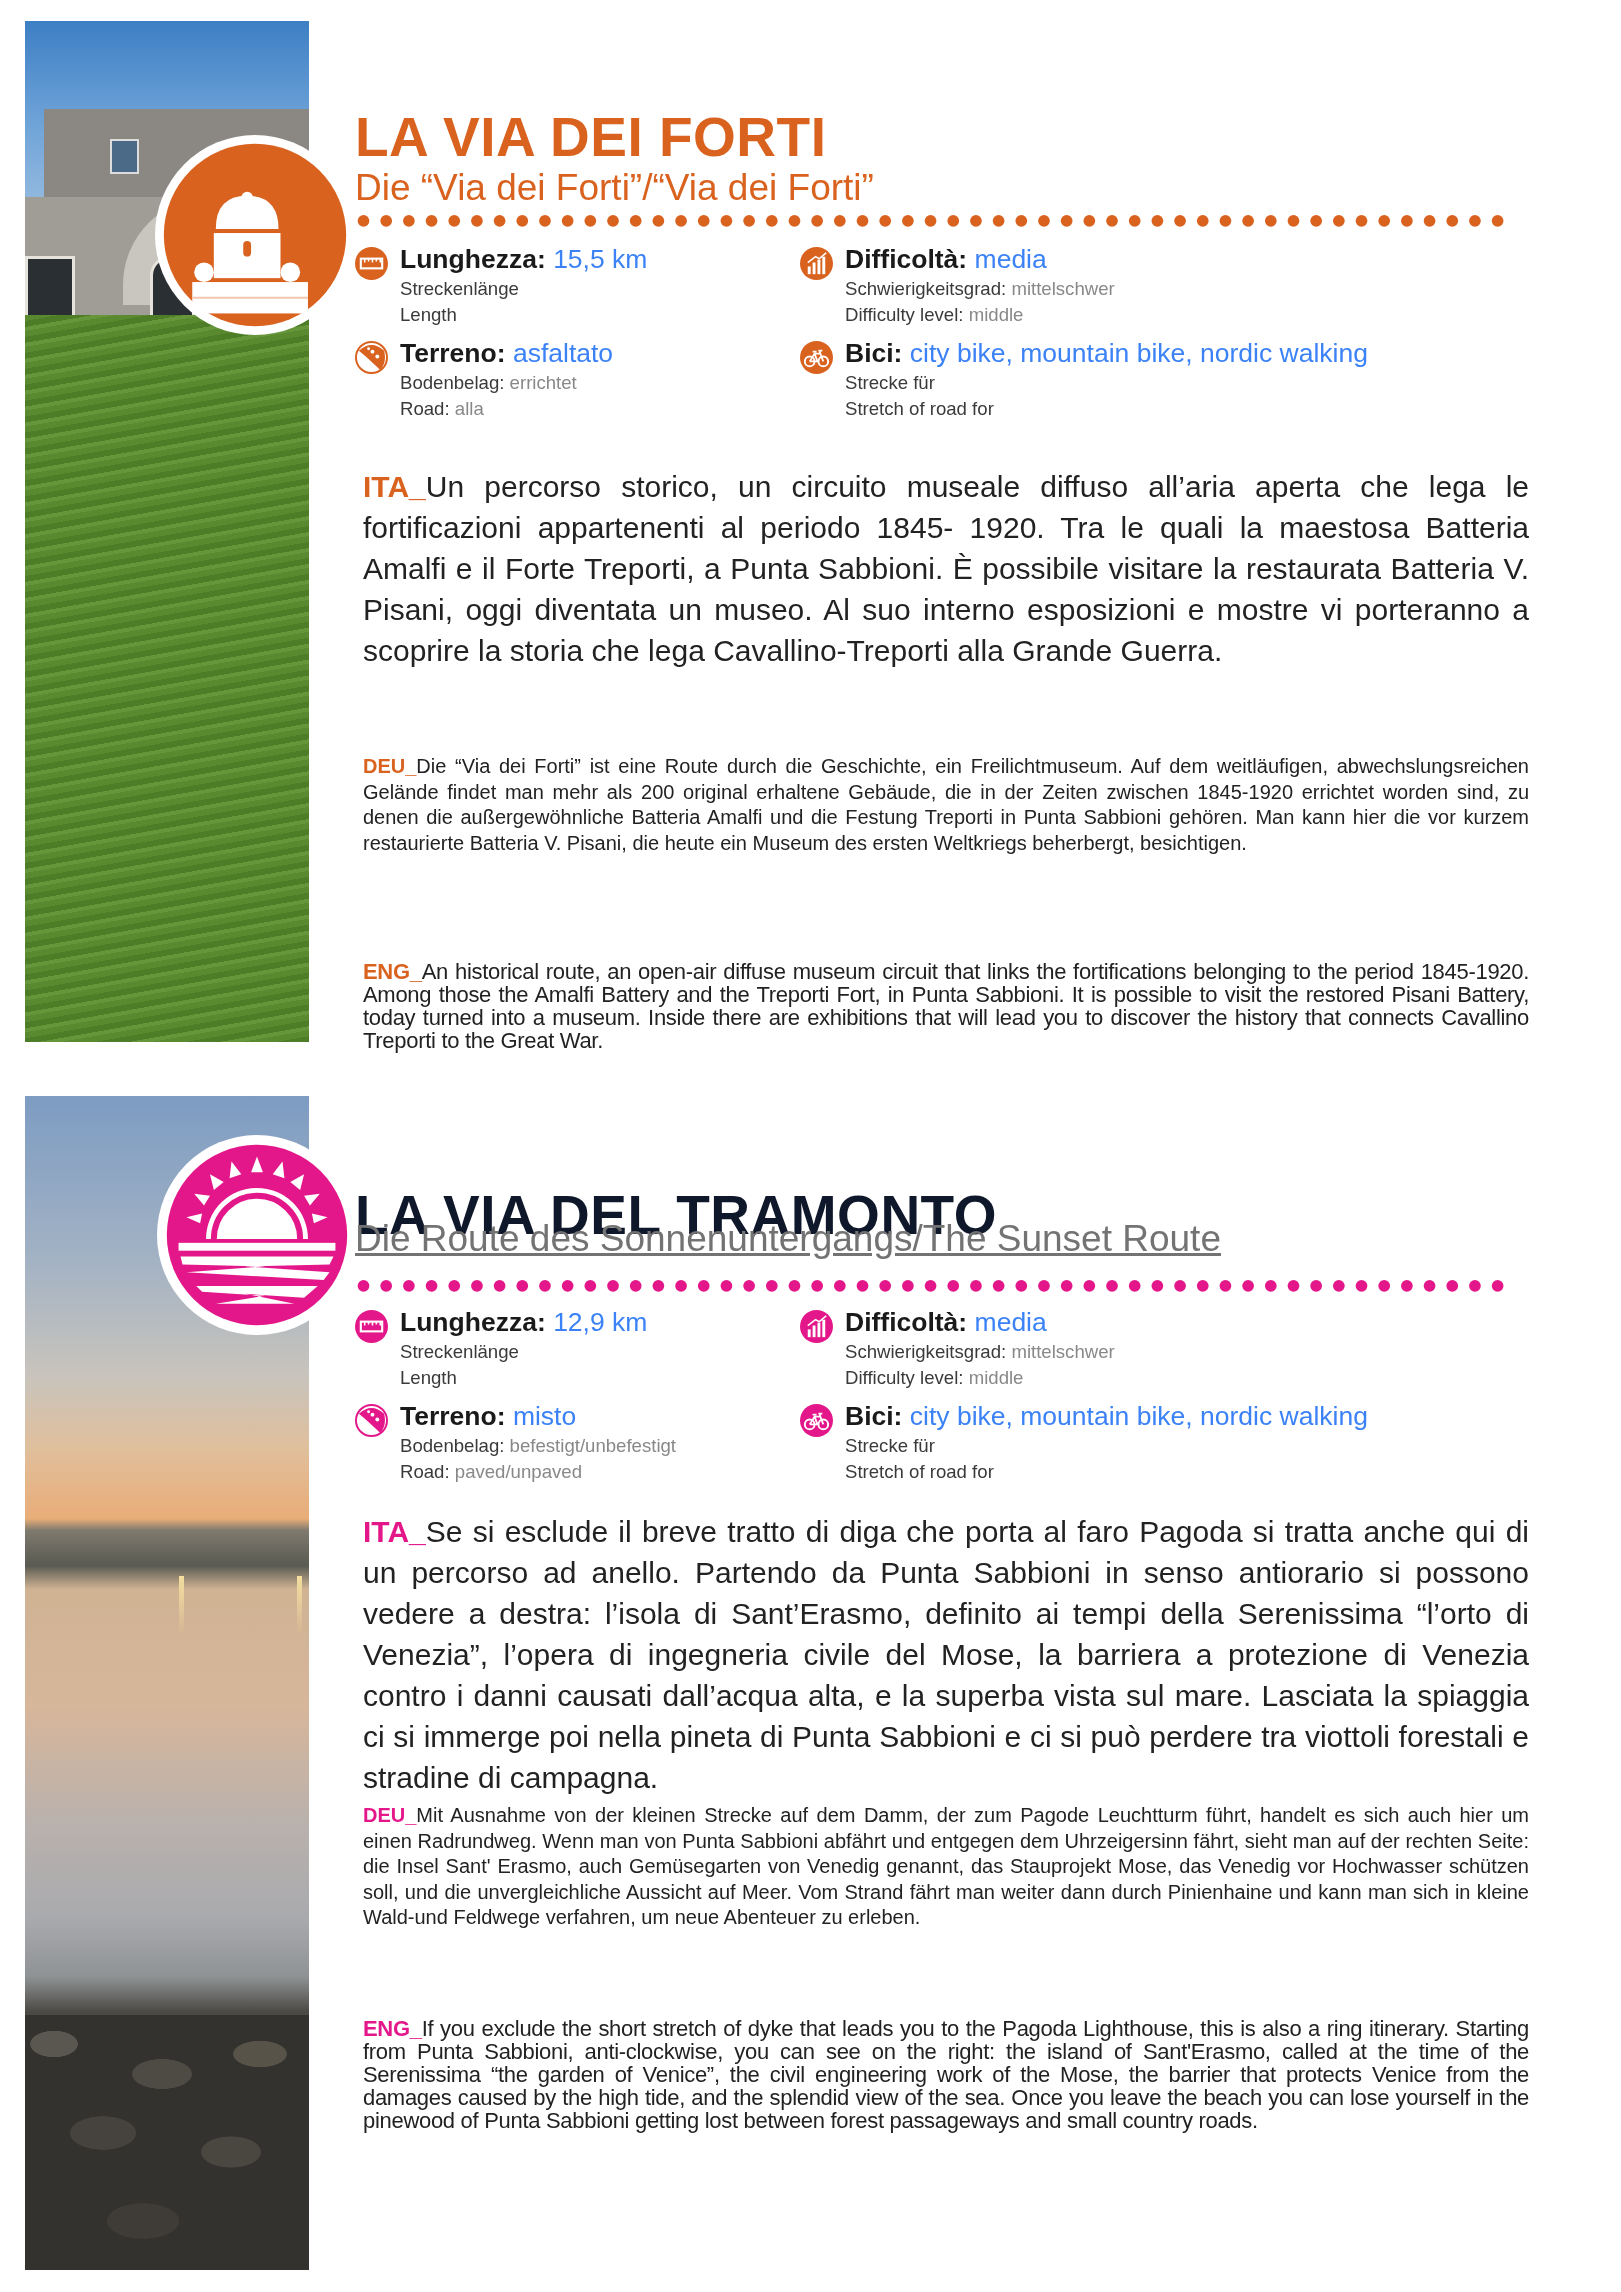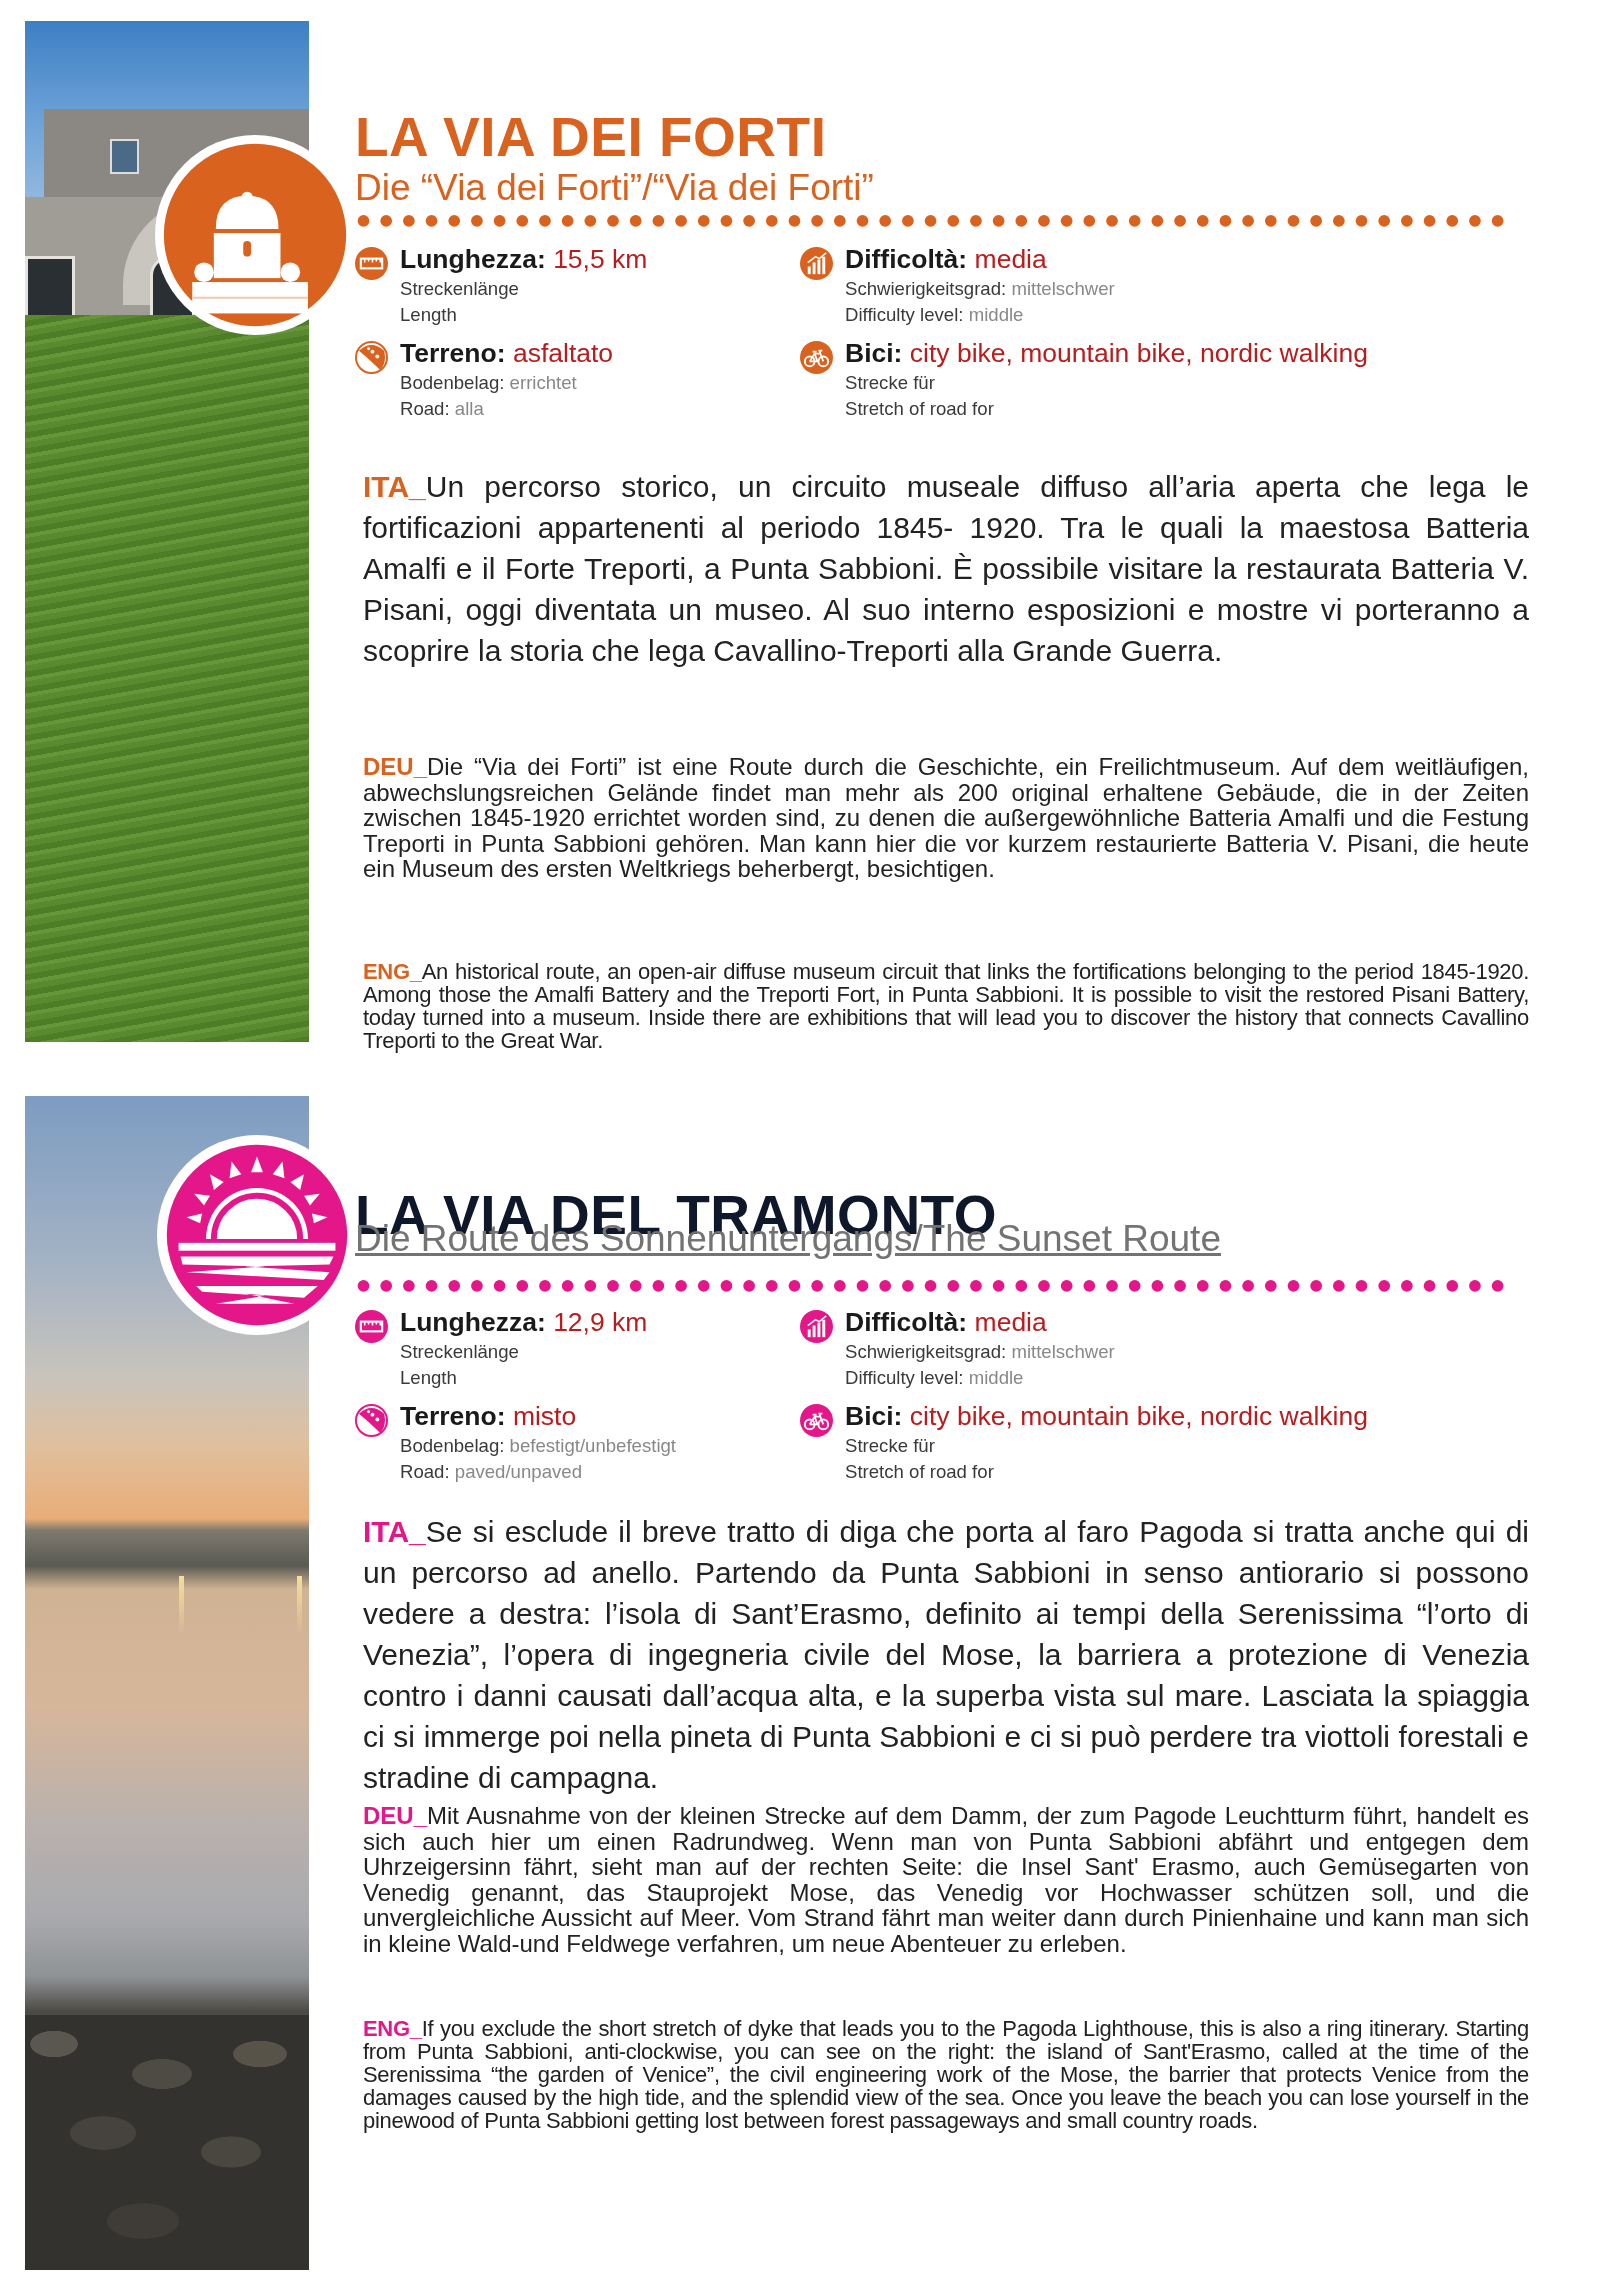--- a/index.html
+++ b/index.html
@@ -36,30 +36,30 @@
 
   .section { position:absolute; left:355px; width:1166px; }
   .title { position:absolute; left:0; font-weight:bold; font-size:55px; line-height:1; letter-spacing:0.5px; white-space:nowrap; }
   .subtitle { position:absolute; left:0; font-size:37px; line-height:1; white-space:nowrap; }
   .dots { position:absolute; left:0; height:13.7px; }
 
   .fact { position:absolute; }
   .fact .ic { position:absolute; left:0; top:2px; width:33px; height:33px; }
   .fact .lbl { position:absolute; left:45px; top:0; white-space:nowrap; font-size:26.5px; line-height:29px; }
   .fact .lbl b { font-weight:bold; color:#1a1a1a; }
-  .fact .lbl span.v { color:#b91c1c;margin-top:32px; }
+  .fact .lbl span.v { color:#3b82f6;margin-top:32px; }
   .fact .sub { position:absolute; left:45px; white-space:nowrap; font-size:18.6px; line-height:23.5px; color:#444; }
   .fact .sub b { font-weight:normal; color:#3a3a3a; }
   .fact .sub span.v { color:#888; }
 
   .para { position:absolute; left:0; width:1166px; text-align:justify; margin:8px; color:#222;
           font-family:"Liberation Sans", sans-serif; }
   .para .tag { font-weight:bold; }
   .p-ita { font-size:30px; line-height:41px; }
-  .p-deu { font-size:24px; line-height:25.5px; }
+  .p-deu { font-size:20px; line-height:25.5px; }
   .p-eng { font-size:22px; line-height:23px; letter-spacing:-0.3px; }
 </style>
 </head>
 <body>
 
 <div class="photo photo-fort">
   <div class="bld1"></div>
   <div class="win"></div>
   <div class="bld2"></div>
   <div class="vault"></div>

